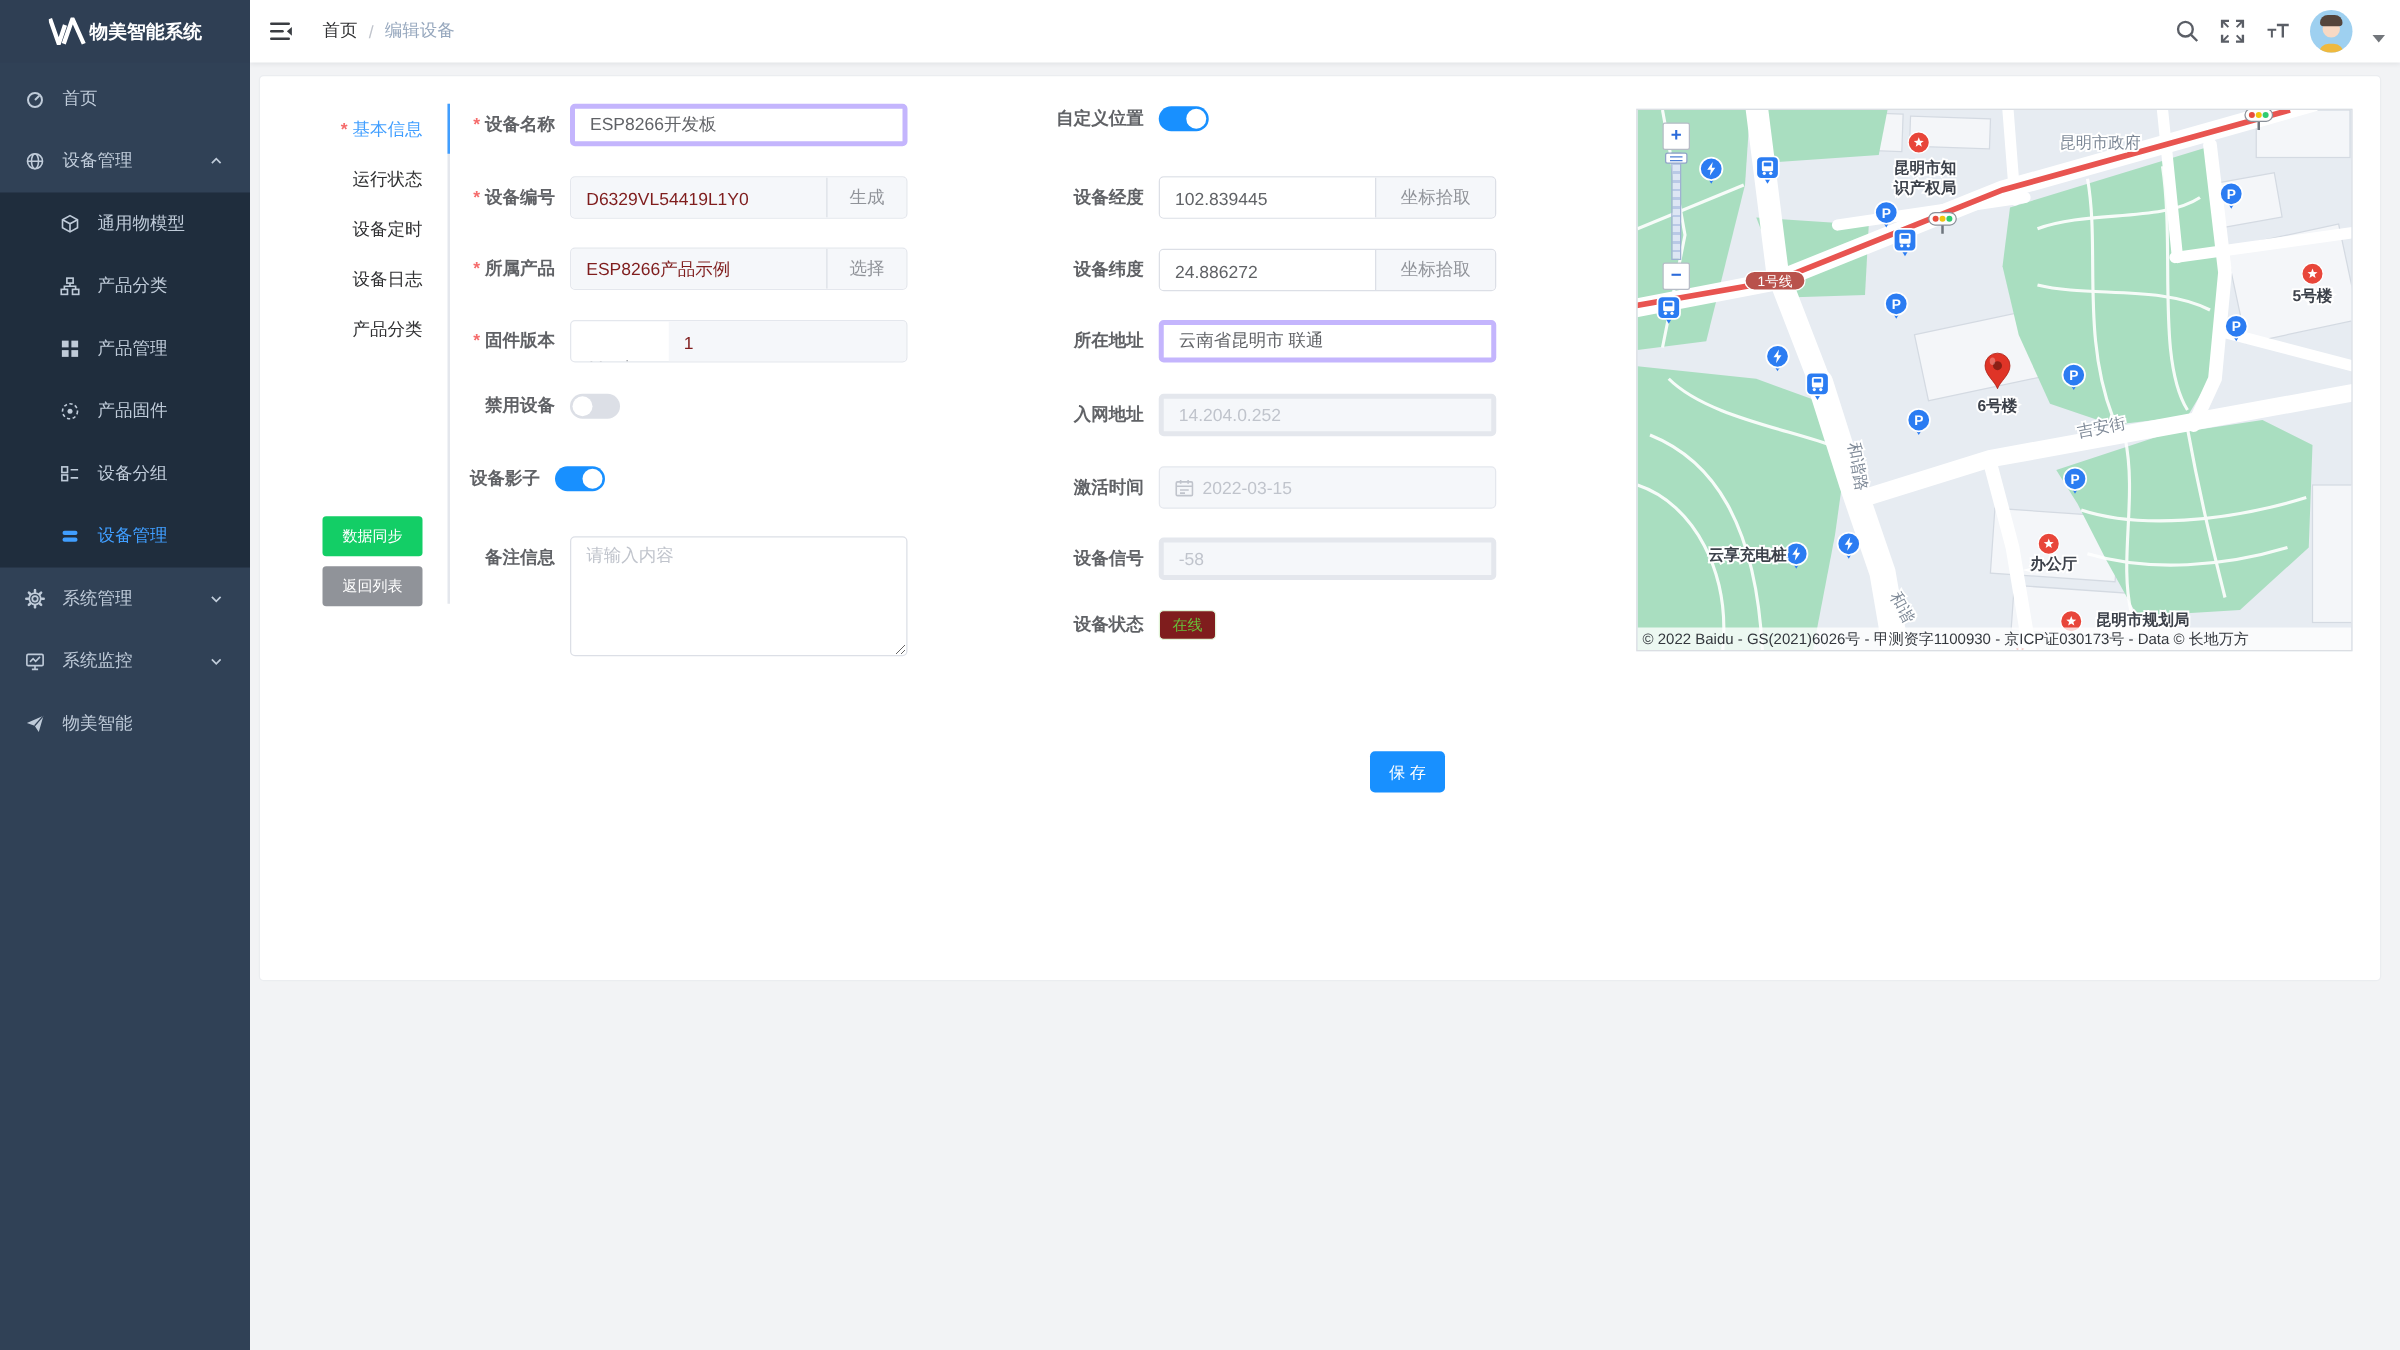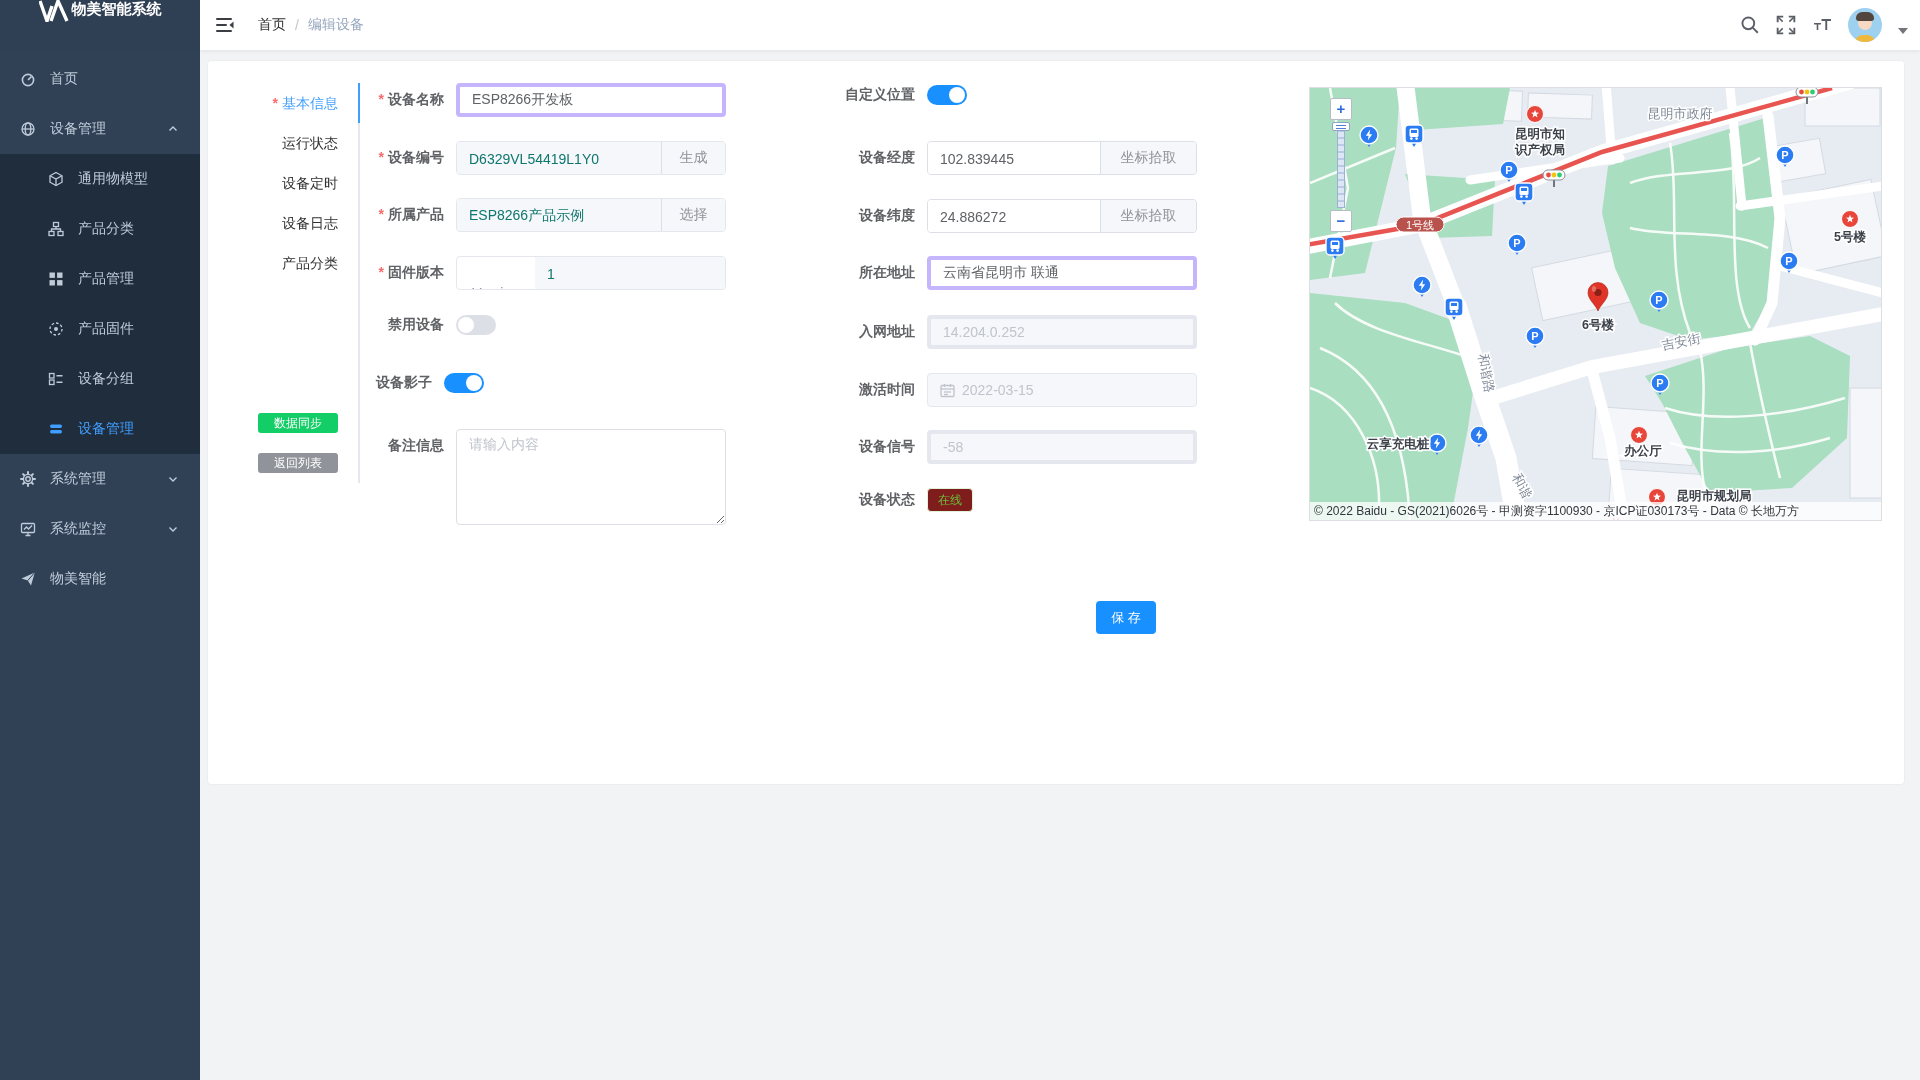--- a/index.html
+++ b/index.html
@@ -1,20 +1,20 @@
 <!DOCTYPE html>
 <html><head>
 <meta charset="utf-8">
 <style>
   * { margin:0; padding:0; box-sizing:border-box; }
   html,body { width:1920px; height:1080px; overflow:hidden;
     font-family:"Liberation Sans","DejaVu Sans",sans-serif; font-size:14px; color:#303133; background:#f2f3f5;}
   
   .sidebar { position:absolute; left:0; top:0; width:200px; height:1080px; background:#304156; z-index:5;}
-  .logo { height:50px; display:flex; justify-content:center; gap:3px; background:#2f3f54;}
+  .logo { height:50px; display:flex; align-items:center; justify-content:center; gap:3px; background:#2f3f54;}
   .logo-mark { width:30px; height:22px; }
   .logo-title { color:#fff; font-weight:bold; font-size:15px; }
   .menu { padding-top:4px; }
   .m-item { height:50px; display:flex; align-items:center; padding-left:20px; color:#bfcbd9; cursor:pointer; position:relative;}
   .m-item .mi { width:16px; height:16px; margin-right:14px; flex:none;}
   .m-item .arrow { position:absolute; right:22px; width:10px; height:10px; }
   .submenu { background:#1f2d3d; }
   .submenu .m-item { padding-left:48px; }
   .m-item.active { color:#409eff; }
   
@@ -36,34 +36,34 @@
   
   .main { position:absolute; left:200px; top:50px; right:0; bottom:0; background:#f2f3f5;}
   .card { position:absolute; left:7px; top:10px; width:1698px; height:725px; background:#fff;
     border:1px solid #ebedf0; border-radius:4px;}
   
   .tabs { position:absolute; left:40px; top:22px; width:112px; height:400px; border-right:2px solid #e4e7ed;}
   .tab { height:40px; line-height:40px; text-align:right; padding-right:20px; color:#303133; cursor:pointer; position:relative;}
   .tab.active { color:#409eff; }
   .tab.active::after { content:""; position:absolute; right:-2px; top:0; width:2px; height:40px; background:#409eff;}
   .star { color:#f56c6c; font-style:normal; margin-right:4px; font-weight:bold;}
-  .side-btn { position:absolute; left:50px; width:80px; height:20px; border:none; border-radius:3px;
+  .side-btn { position:absolute; left:50px; width:80px; height:32px; border:none; border-radius:3px;
     color:#fff; font-size:12px; cursor:pointer; font-family:inherit;}
   .btn-sync { top:352px; background:#13ce66;}
   .btn-back { top:392px; background:#909399;}
   
   .row { position:absolute; display:flex; align-items:center;}
   .lbl { width:135px; text-align:right; padding-right:12px; color:#606266; font-weight:bold; flex:none;}
   .ipt { height:34px; width:270px; border:4px solid #c4b5fd; border-radius:4px; padding:0 12px;
     font-size:14px; color:#606266; font-family:inherit; background:#fff; outline:none;}
   .ipt::placeholder, textarea::placeholder { color:#c0c4cc;}
   .igroup { display:flex; width:270px; height:34px; border:1px solid #dcdfe6; border-radius:4px; overflow:hidden;}
   .igroup .ipt { border:none; border-radius:0; flex:1; width:auto; min-width:0;}
   .igroup.disabled { border-color:#e4e7ed;}
-  .igroup.disabled .ipt { background:#f5f7fa; color:#0f766e;}
+  .igroup.disabled .ipt { background:#f5f7fa; color:#7f1d1d;}
   .ipt:disabled, .ipt.disabled { background:#f5f7fa; border-color:#e4e7ed; color:#c0c4cc;}
   .append { width:64px; flex:none; background:#f5f7fa; border:none; border-left:1px solid #dcdfe6;
     color:#909399; font-size:14px; cursor:pointer; font-family:inherit;}
   .append.wide { width:96px; }
   .prepend { width:78px; flex:none; background:#000000; border-right:1px solid #dcdfe6; color:#909399;
     display:flex; align-items:center; justify-content:center;margin-top:36px;}
   .dfield { display:flex; align-items:center; gap:7px; padding:0 12px; background:#f5f7fa;
     border:1px solid #e4e7ed; border-radius:4px; width:270px; height:34px; color:#c0c4cc;}
   textarea.ta { width:270px; height:96px; border:1px solid #dcdfe6; border-radius:4px; padding:6px 12px;
     font-family:inherit; font-size:14px; color:#606266; resize:vertical; outline:none;}

